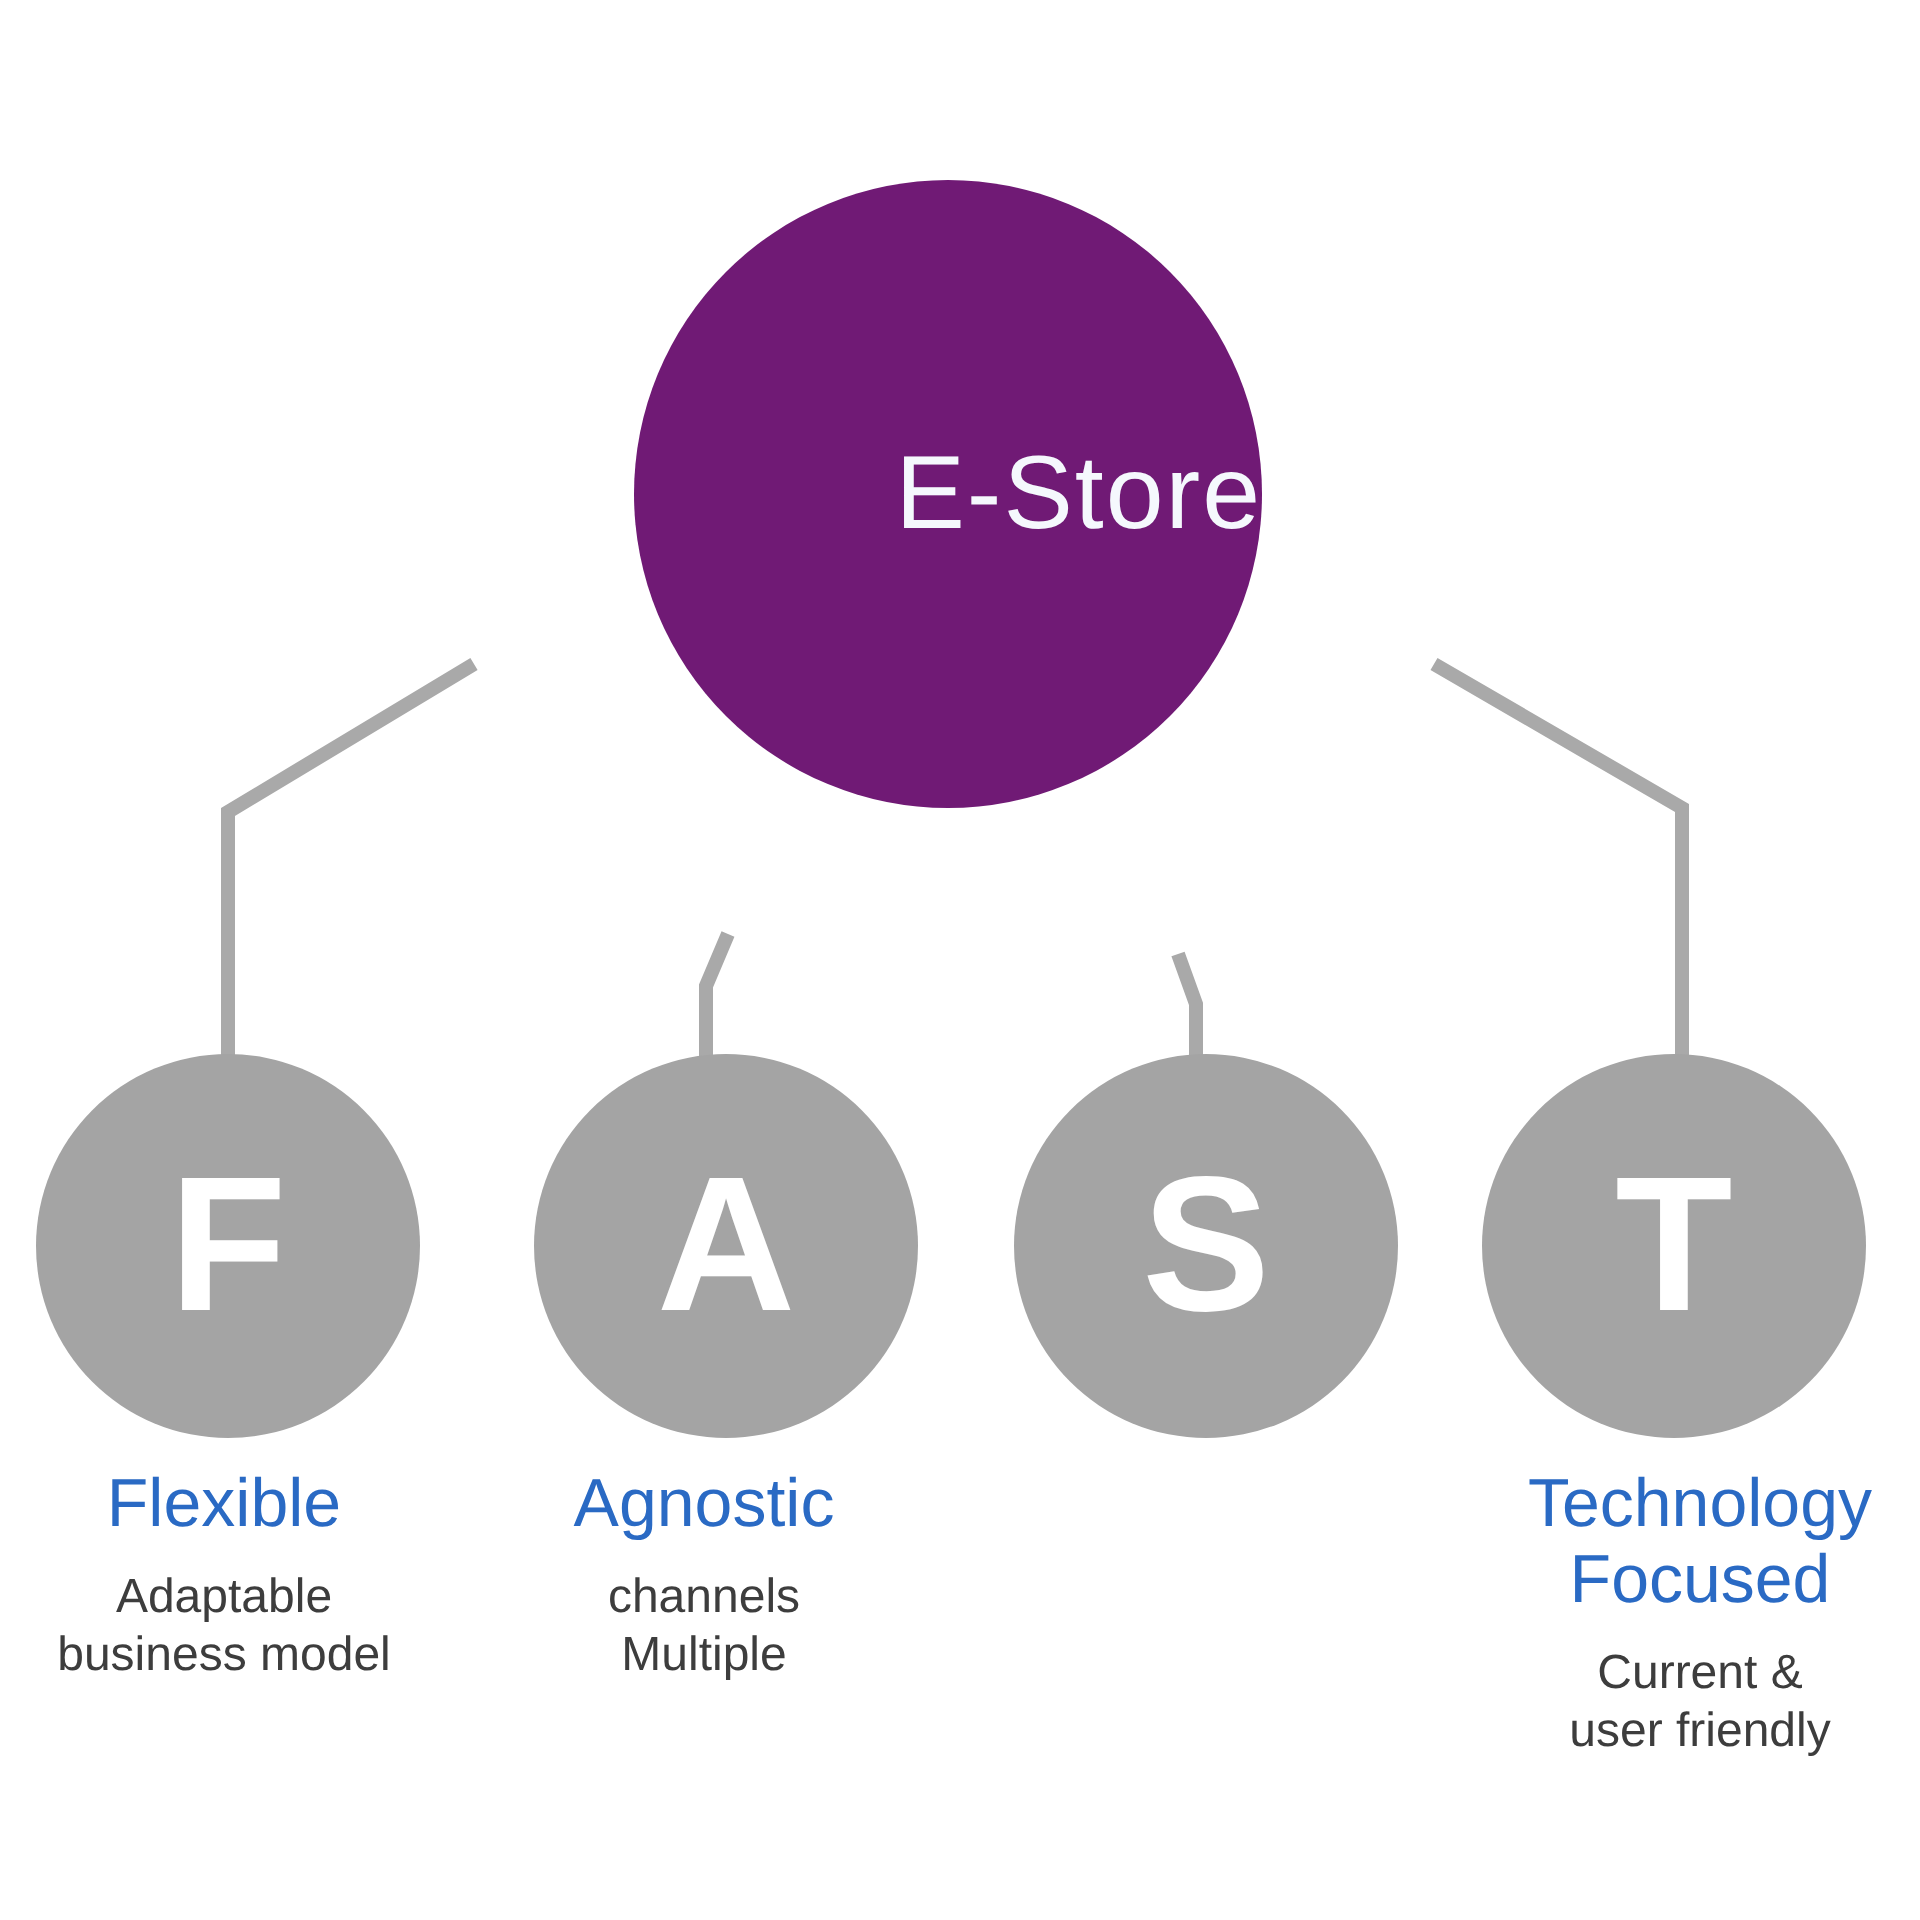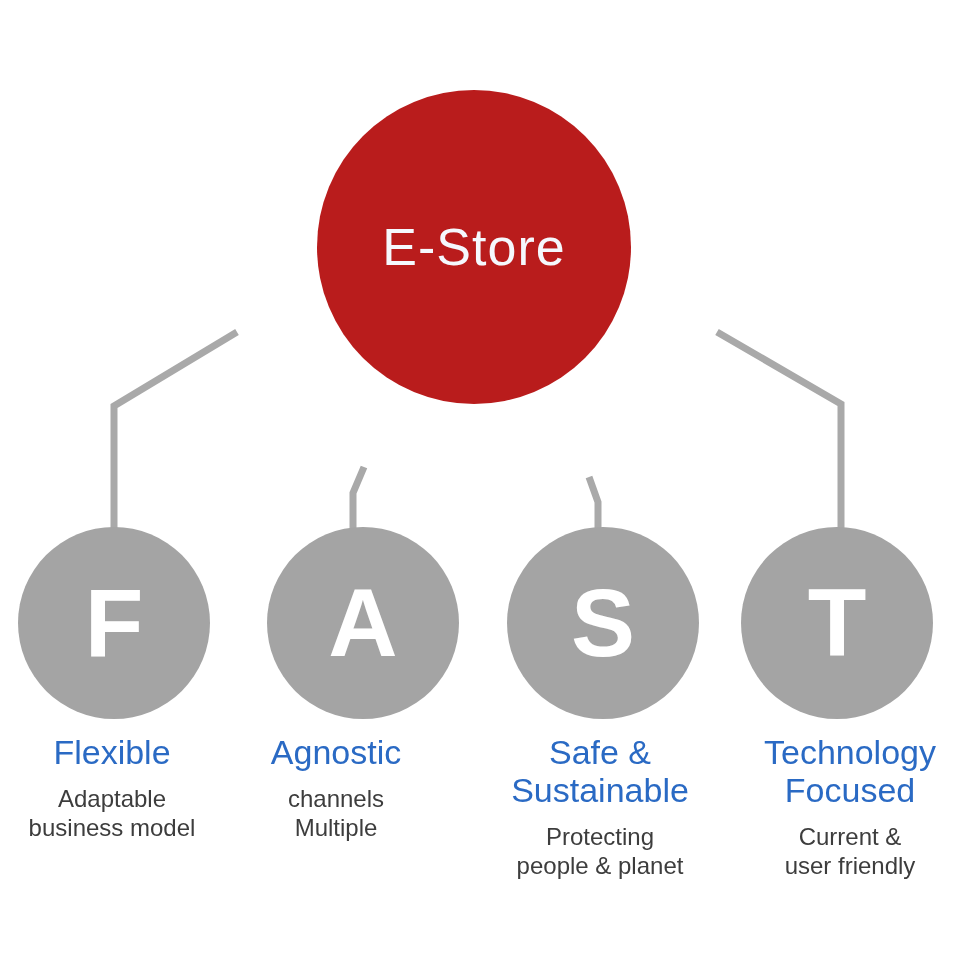--- a/index.html
+++ b/index.html
@@ -23,24 +23,24 @@
     height: 960px;
     pointer-events: none;
   }
   .center-circle {
     position: absolute;
     left: 317px;
     top: 90px;
     width: 314px;
     height: 314px;
     border-radius: 50%;
-    background: #b91c1c;
+    background: #701a75;
     display: flex;
     flex-direction: column;
-    align-items: center;
+    align-items: flex-end;
     justify-content: center;
     text-align: center;
   }
   .center-title-line {
     color: #f5f8fd;
     font-size: 52px;
     line-height: 60px;
     font-weight: 400;
     letter-spacing: 1px;
   }
@@ -81,21 +81,21 @@
     font-size: 24px;
     line-height: 29px;
     font-weight: 400;
   }
   
   .circle-f { left: 18px; }
   .circle-a { left: 267px; }
   .circle-s { left: 507px; }
   .circle-t { left: 741px; }
   .label-f { left: -8px; }
-  .label-a { left: 216px; }
+  .label-a { left: 232px; }
   .label-s { left: 480px; }
   .label-t { left: 730px; }
 </style>
 </head>
 <body>
 
 <div class="canvas">
 
   <svg class="connectors" viewBox="0 0 960 960">
     <polyline points="237,332 114,406 114,533" fill="none" stroke="#a9a9a9" stroke-width="7"></polyline>
@@ -136,30 +136,20 @@
     <div class="node-heading">
       <div>Agnostic</div>
       <div></div>
     </div>
     <div class="node-desc">
       <div>channels</div>
       <div>Multiple</div>
     </div>
   </div>
 
-  <div class="node-label label-s">
-    <div class="node-heading">
-      <div>Safe &amp;</div>
-      <div>Sustainable</div>
-    </div>
-    <div class="node-desc">
-      <div>Protecting</div>
-      <div>people &amp; planet</div>
-    </div>
-  </div>
 
   <div class="node-label label-t">
     <div class="node-heading">
       <div>Technology</div>
       <div>Focused</div>
     </div>
     <div class="node-desc">
       <div>Current &amp;</div>
       <div>user friendly</div>
     </div>

